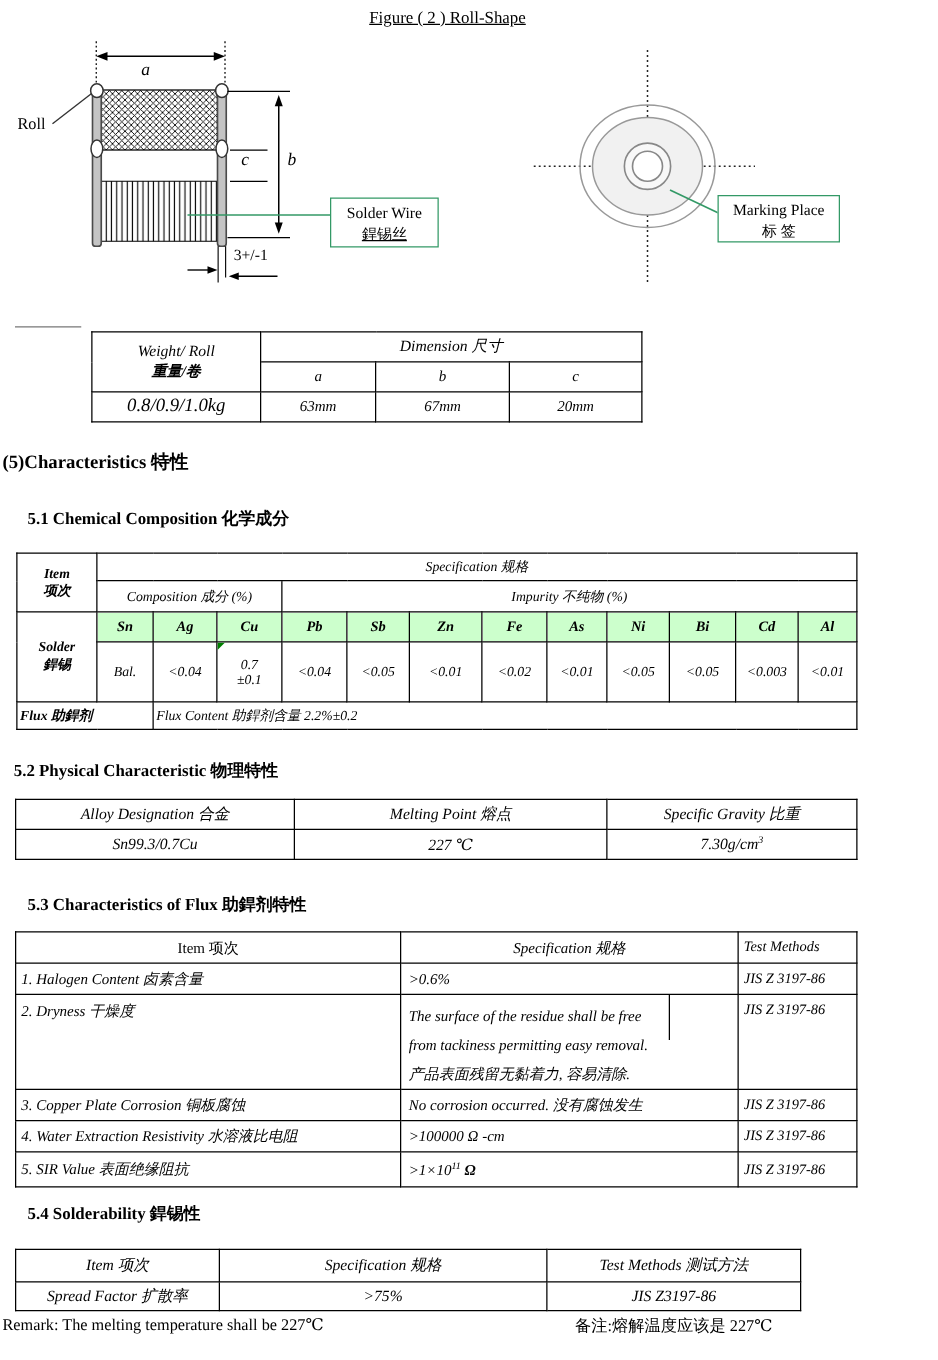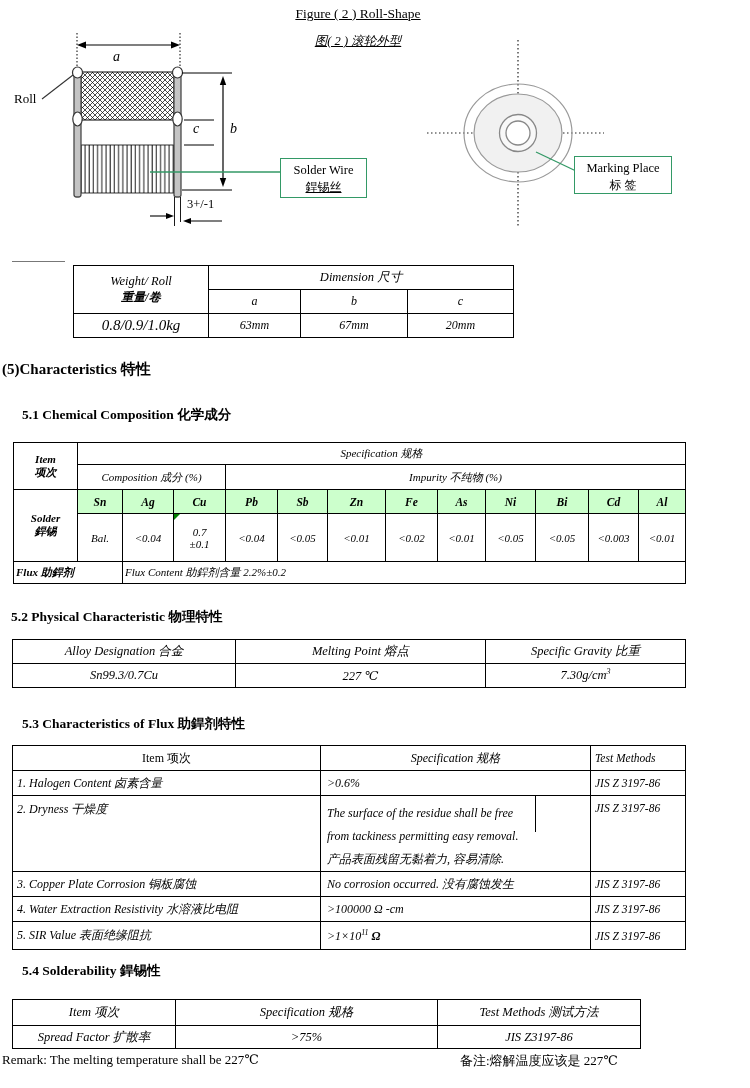--- a/index.html
+++ b/index.html
@@ -40,21 +40,20 @@
   .remark{font-size:13px;}
   sup{font-size:8px;}
   .line-frag{border-top:1.2px solid #777;}
 </style>
 </head>
 <body>
 
 <div class="page">
 
   <div class="abs fig-title" style="left:248px;top:6px;">Figure ( 2 ) Roll-Shape</div>
-  <div class="abs fig-sub" style="left:248px;top:33px;">图( 2 ) 滚轮外型</div>
 
   <svg class="abs" style="left:0;top:0;" width="750" height="256">
     <defs>
       <pattern id="cross" width="5" height="5" patternUnits="userSpaceOnUse">
         <path d="M0,5 L5,0 M0,0 L5,5" stroke="#000" stroke-width="0.7"></path>
       </pattern>
       <pattern id="vlines" width="4.2" height="6" patternUnits="userSpaceOnUse">
         <path d="M1,0 V6" stroke="#000" stroke-width="0.9"></path>
       </pattern>
     </defs>
@@ -106,21 +105,21 @@
 
     <line x1="536" y1="152" x2="576" y2="171" stroke="#339966" stroke-width="1.3"></line>
   </svg>
 
   <div class="abs diag-label" style="left:14px;top:91px;">Roll</div>
   <div class="abs dim-label" style="left:113px;top:49px;width:30px;">a</div>
   <div class="abs dim-label" style="left:230px;top:121px;">b</div>
   <div class="abs dim-label" style="left:193px;top:121px;">c</div>
   <div class="abs" style="left:187px;top:197px;font-size:12.5px;">3+/-1</div>
 
-  <div class="abs green-box" style="left:280px;top:158px;width:87px;height:40px;">
+  <div class="abs green-box" style="left:264px;top:158px;width:87px;height:40px;">
     <div>Solder  Wire</div>
     <div class="zh">銲锡丝</div>
   </div>
 
   <div class="abs green-box" style="left:574px;top:156px;width:98px;height:38px;">
     <div>Marking Place</div>
     <div style="font-size:12px;">标 签</div>
   </div>
 
   <div class="abs line-frag" style="left:12px;top:261px;width:53px;height:0;"></div>

